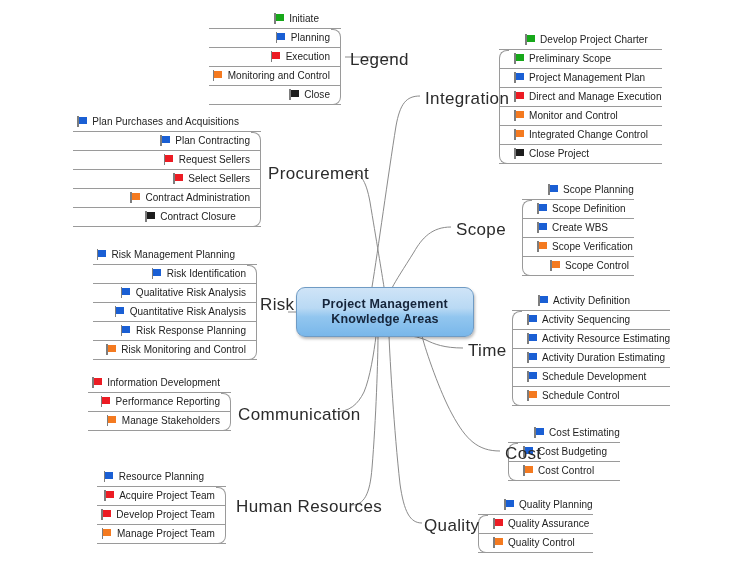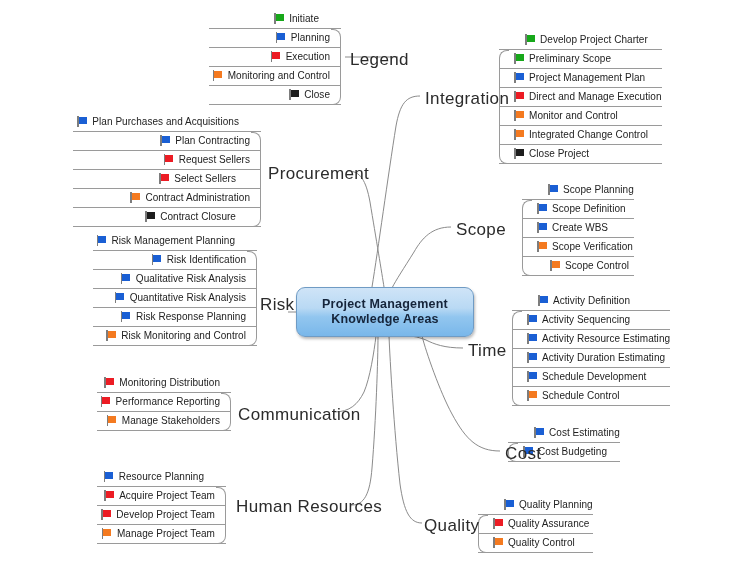--- a/index.html
+++ b/index.html
@@ -292,20 +292,24 @@
   <div class="leaf-group right" id="group-3" style="left:508px; top:424px;">
       <div class="spine" style="bottom: 0px;"></div>
       <div class="leaf" style="padding-left: 22px;">
         <span class="flag blue"></span>
         <span class="leaf-text">Cost Estimating</span>
       </div>
       <div class="leaf" style="padding-left: 11px;">
         <span class="flag blue"></span>
         <span class="leaf-text">Cost Budgeting</span>
       </div>
+      <div class="leaf" style="padding-left: 11px;">
+        <span class="flag orange"></span>
+        <span class="leaf-text">Cost Control</span>
+      </div>
     </div>
   <div class="leaf-group right" id="group-4" style="left:478px; top:496px;">
       <div class="spine" style="bottom: 0px;"></div>
       <div class="leaf" style="padding-left: 22px;">
         <span class="flag blue"></span>
         <span class="leaf-text">Quality Planning</span>
       </div>
       <div class="leaf" style="padding-left: 11px;">
         <span class="flag red"></span>
         <span class="leaf-text">Quality Assurance</span>
@@ -323,34 +327,34 @@
         <span class="leaf-text">Plan Purchases and Acquisitions</span>
       </div>
       <div class="leaf" style="padding-right: 11px;">
         <span class="flag blue"></span>
         <span class="leaf-text">Plan Contracting</span>
       </div>
       <div class="leaf" style="padding-right: 11px;">
         <span class="flag red"></span>
         <span class="leaf-text">Request Sellers</span>
       </div>
-      <div class="leaf" style="padding-right: 25px;">
+      <div class="leaf" style="padding-right: 11px;">
         <span class="flag red"></span>
         <span class="leaf-text">Select Sellers</span>
       </div>
       <div class="leaf" style="padding-right: 11px;">
         <span class="flag orange"></span>
         <span class="leaf-text">Contract Administration</span>
       </div>
       <div class="leaf" style="padding-right: 25px; text-align: right;">
         <span class="flag black"></span>
         <span class="leaf-text">Contract Closure</span>
       </div>
     </div>
-  <div class="leaf-group left" id="group-6" style="right:493px; top:232px;">
+  <div class="leaf-group left" id="group-6" style="right:493px; top:246px;">
       <div class="spine" style="bottom: 0px;"></div>
       <div class="leaf" style="padding-right: 22px;">
         <span class="flag blue"></span>
         <span class="leaf-text">Risk Management Planning</span>
       </div>
       <div class="leaf" style="padding-right: 11px;">
         <span class="flag blue"></span>
         <span class="leaf-text">Risk Identification</span>
       </div>
       <div class="leaf" style="padding-right: 11px;">
@@ -367,21 +371,21 @@
       </div>
       <div class="leaf" style="padding-right: 11px;">
         <span class="flag orange"></span>
         <span class="leaf-text">Risk Monitoring and Control</span>
       </div>
     </div>
   <div class="leaf-group left" id="group-7" style="right:519px; top:374px;">
       <div class="spine" style="bottom: 0px;"></div>
       <div class="leaf" style="padding-right: 11px;">
         <span class="flag red"></span>
-        <span class="leaf-text">Monitoring Distribution</span>
+        <span class="leaf-text">Information Development</span>
       </div>
       <div class="leaf" style="padding-right: 11px;">
         <span class="flag red"></span>
         <span class="leaf-text">Performance Reporting</span>
       </div>
       <div class="leaf" style="padding-right: 11px;">
         <span class="flag orange"></span>
         <span class="leaf-text">Manage Stakeholders</span>
       </div>
     </div>

